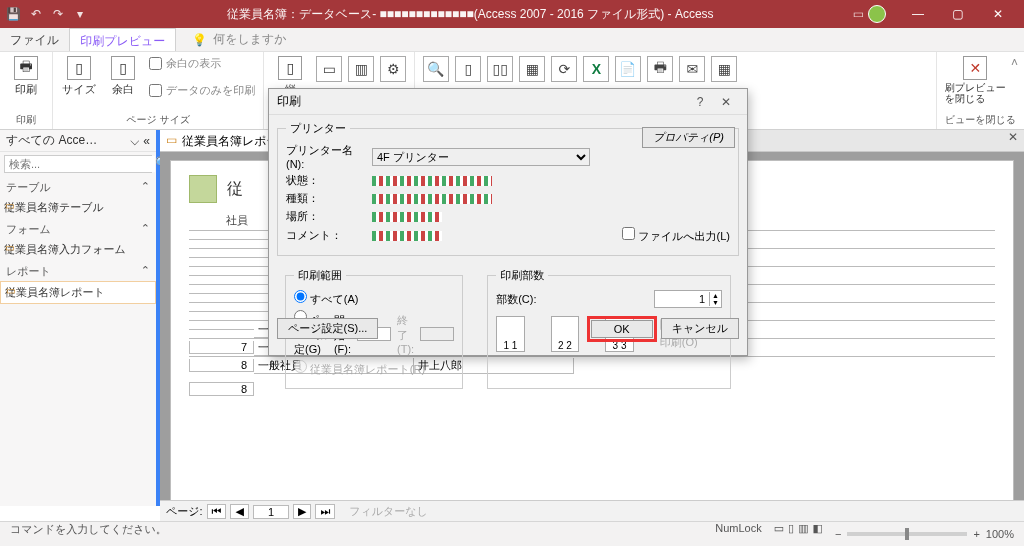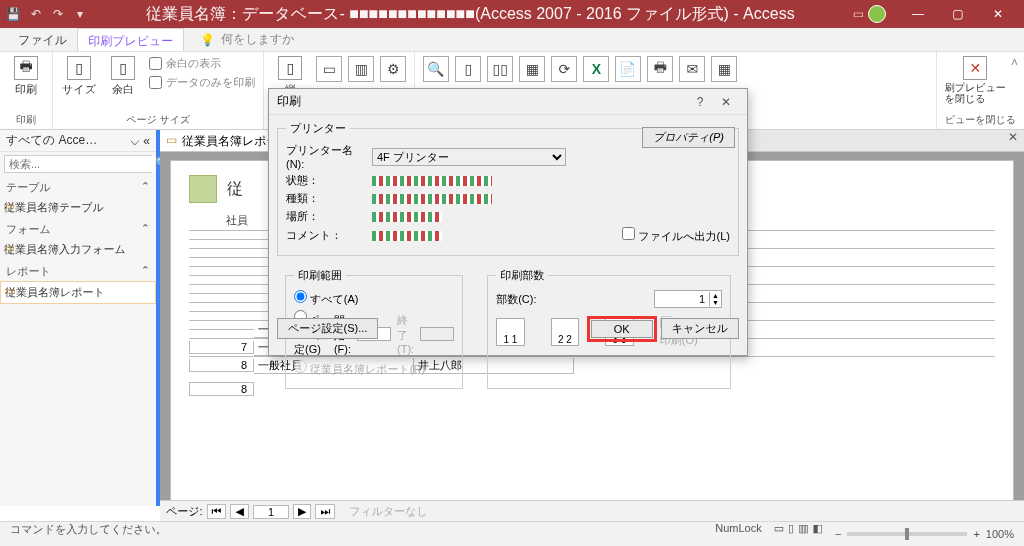--- a/index.html
+++ b/index.html
@@ -2,41 +2,41 @@
 <html><head>
 <meta charset="utf-8">
 <style>
 * { box-sizing: border-box; margin: 0; padding: 0; font-family: "Segoe UI", Meiryo, sans-serif; }
 body { width: 1024px; height: 546px; background: #fff; font-size: 12px; overflow: hidden; position: relative; }
 
 
 .titlebar { height: 28px; background: #a4373a; color: #fff; display: flex; align-items: center; padding: 0 6px; }
 .titlebar .tb-left { display: flex; gap: 6px; align-items: center; }
 .titlebar .tb-icon { width: 16px; height: 16px; display: inline-flex; align-items: center; justify-content: center; font-size: 12px; opacity: .85; }
-.titlebar .tb-title { flex: 1; text-align: center; font-size: 16px; opacity: .95; }
+.titlebar .tb-title { flex: 1; text-align: center; font-size: 12px; opacity: .95; }
 .titlebar .tb-right { display: flex; gap: 4px; align-items: center; }
 .titlebar .tb-user { width: 18px; height: 18px; border-radius: 50%; background: #8bc34a; border: 1px solid #fff; }
 .titlebar .wbtns { display: flex; margin-left: 8px; }
 .titlebar .wbtn { width: 40px; height: 28px; display: flex; align-items: center; justify-content: center; font-size: 12px; }
 
 
-.tabrow { height: 24px; background: #f3f2f2; border-bottom: 1px solid #e1e1e1; display: flex; align-items: stretch; padding-left: 8px; }
+.tabrow { height: 24px; background: #f3f2f2; border-bottom: 1px solid #e1e1e1; display: flex; align-items: stretch; }
 .tabrow .tab { padding: 4px 10px 0; font-size: 12px; color: #444; }
 .tabrow .tab.active { background: #fff; border: 1px solid #d1d1d1; border-bottom: none; color: #8b5cf6; }
 .tabrow .tell { margin-left: 16px; display: flex; align-items: center; gap: 6px; color: #888; font-size: 12px; }
 
 
 .ribbon { height: 78px; background: #fff; border-bottom: 1px solid #d1d1d1; display: flex; position: relative; }
 .rgroup { border-right: 1px solid #e5e5e5; padding: 4px 8px 0; display: flex; flex-direction: column; justify-content: space-between; }
 .rgroup .icons { display: flex; gap: 8px; align-items: flex-start; }
 .rgroup .lbl { font-size: 10px; text-align: center; color: #555; padding-bottom: 2px; }
 .bigbtn { display: flex; flex-direction: column; align-items: center; gap: 2px; min-width: 36px; color: #333; }
 .bigbtn .ic { width: 24px; height: 24px; border: 1px solid #999; background: #fff; display:flex; align-items:center; justify-content:center; font-size:14px; }
 .bigbtn .txt { font-size: 11px; }
-.chkrow { display:flex; flex-direction:column; gap:4px; font-size:11px; color:#888; }
+.chkrow { display:flex; flex-direction:column; gap:12px; font-size:11px; color:#888; }
 .chkrow label { display:flex; gap:4px; align-items:center; }
 .small-icons { display:flex; gap:6px; }
 .small-icons .si { width:26px; height:26px; border:1px solid #aaa; display:flex; align-items:center; justify-content:center; font-size:14px; color:#444; }
 
 
 .navpane { position:absolute; top:130px; left:0; width:160px; bottom:40px; background:#f7f6f6; border-right:4px solid #3b82f6; }
 .navhead { height:22px; display:flex; align-items:center; justify-content:space-between; padding:0 6px; font-size:12px; color:#333; border-bottom:1px solid #e4e4e4; }
 .navsearch { display:flex; border:1px solid #ccc; margin:3px 4px; }
 .navsearch input { border:none; flex:1; font-size:11px; padding:2px 4px; background:#fff; }
 .navsearch .sic { width:18px; text-align:center; color:#888; }
@@ -76,29 +76,29 @@
 
 .dlg { position:absolute; left:268px; top:88px; width:480px; height:268px; background:#f0f0f0; border:1px solid #999; box-shadow:2px 4px 10px rgba(0,0,0,.25); font-size:12px; }
 .dlg .dtitle { height:26px; display:flex; align-items:center; padding:0 8px; border-bottom:1px solid #ddd; }
 .dlg .dtitle .dtt { flex:1; }
 .dlg .dtitle .dtb { width:26px; text-align:center; color:#555; }
 .dlg fieldset { border:1px solid #ccc; margin:6px 8px; padding:4px 8px 8px; font-size:11px; }
 .dlg legend { padding:0 4px; }
 .dlg .frow { display:flex; align-items:center; gap:6px; margin:3px 0; }
 .dlg .frow .flab { width:80px; }
 .dlg select, .dlg input[type=text] { border:1px solid #aaa; font-size:11px; }
-.dlg select { width:194px; height:18px; }
+.dlg select { width:218px; height:18px; }
 .dlg .propbtn, .dlg .okbtn, .dlg .cancelbtn, .dlg .pgbtn { border:1px solid #999; background:#e9e9e9; padding:2px 10px; font-size:11px; }
 .dlg .props-area { position:absolute; right:12px; top:38px;font-style:italic; }
 .dlg .cols { display:flex; gap:8px; padding:0 8px; }
 .dlg .col { flex:1; }
 .dlg .bottom { position:absolute; left:8px; right:8px; bottom:16px; display:flex; align-items:center; gap:8px; }
 .okbtn.hl { outline:3px solid #e33; outline-offset:1px; padding:2px 22px; }
 .dlg .pixels { display:inline-block; width:120px; height:10px; background:repeating-linear-gradient(90deg,#4a6,#4a6 4px,#fff 4px,#fff 7px,#c44 7px,#c44 11px,#fff 11px,#fff 14px);} 
-.dlg .stack { width:44px; height:28px; border:1px solid #aaa; display:inline-flex; align-items:flex-end; justify-content:center; gap:-4px; font-size:10px; margin-right:20px; background:#fff; }
+.dlg .stack { width:44px; height:36px; border:1px solid #aaa; display:inline-flex; align-items:flex-end; justify-content:center; gap:-4px; font-size:10px; margin-right:20px; background:#fff; }
 .num-in { display:flex; align-items:center; border:1px solid #aaa; background:#fff; height:18px; }
 .num-in input { border:none; width:54px; text-align:right; padding-right:4px; font-size:11px; }
 .num-in .spin { display:flex; flex-direction:column; }
 .num-in .spin span { font-size:7px; line-height:7px; padding:0 2px; border-left:1px solid #aaa; }
 </style>
 </head>
 <body>
 
 <div class="titlebar">
   <div class="tb-left">

